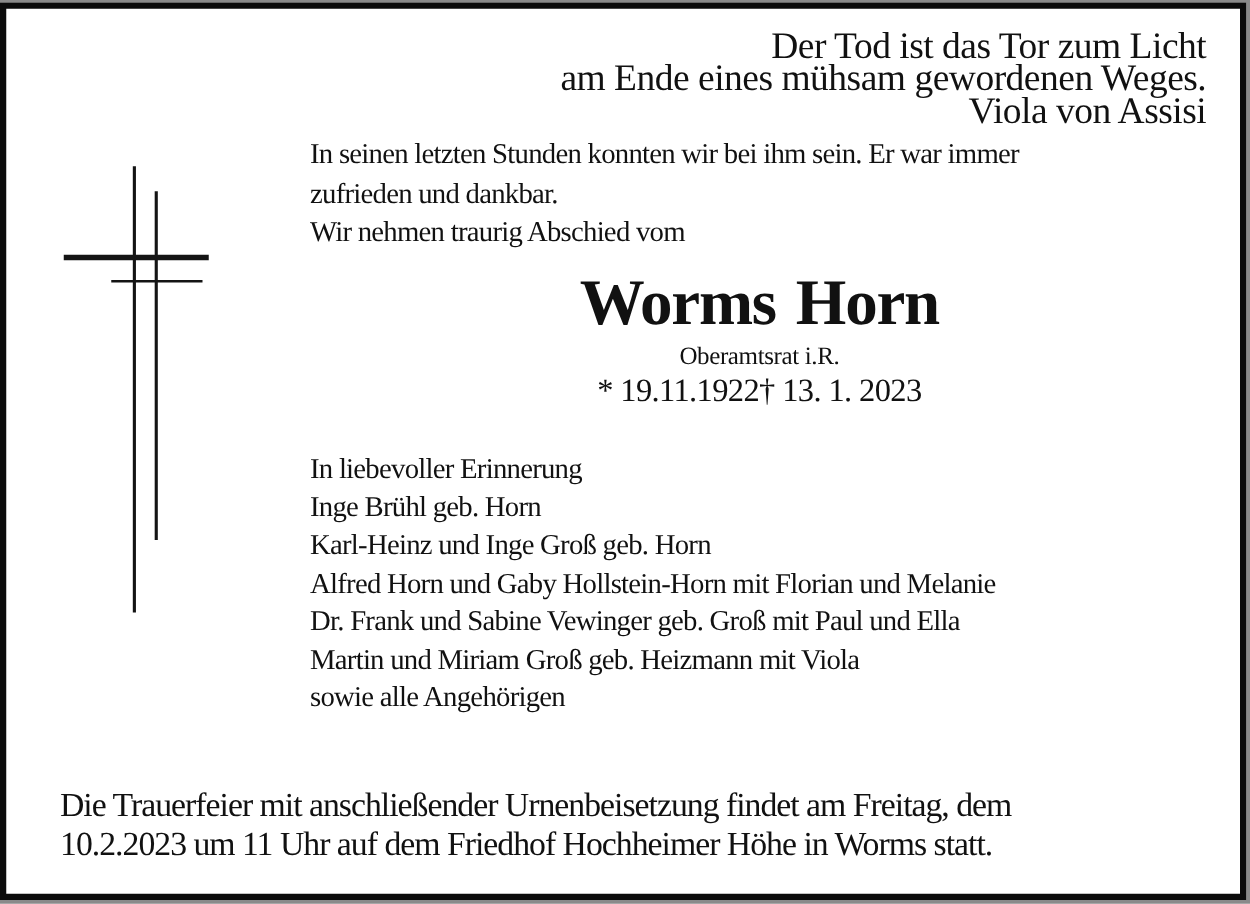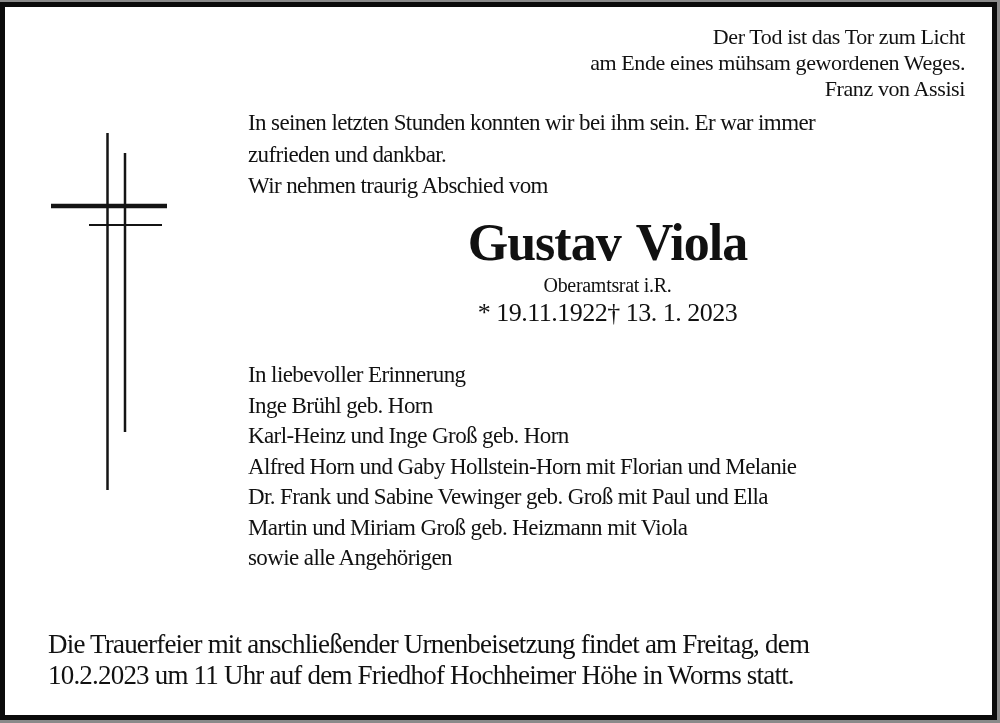--- a/index.html
+++ b/index.html
@@ -29,21 +29,21 @@
   .layer {
     position: absolute;
     inset: 0;
   }
   
   .epigraph {
     position: absolute;
     top: 24px;
     right: 35px;
     text-align: right;
-    font-size: 22px;
+    font-size: 30px;
     line-height: 26px;
     letter-spacing: -0.4px;
     white-space: nowrap;
   }
   
   .cross {
     position: absolute;
     left: 45px;
     top: 125px;
   }
@@ -110,37 +110,37 @@
 </head>
 <body>
 
 <div class="frame"></div>
 
 <div class="layer">
 
   <div class="epigraph">
     <div>Der Tod ist das Tor zum Licht</div>
     <div>am Ende eines mühsam gewordenen Weges.</div>
-    <div>Franz von Assisi</div>
+    <div>Viola von Assisi</div>
   </div>
 
   <svg class="cross" width="135" height="372" viewBox="0 0 135 372" aria-hidden="true">
     <line x1="62.5" y1="8" x2="62.5" y2="365" stroke="#141414" stroke-width="2.5"></line>
     <line x1="80" y1="28" x2="80" y2="307" stroke="#141414" stroke-width="2.5"></line>
     <line x1="6" y1="81" x2="122" y2="81" stroke="#141414" stroke-width="4.5"></line>
     <line x1="44" y1="100" x2="117" y2="100" stroke="#141414" stroke-width="2"></line>
   </svg>
 
   <div class="intro">
     <div>In seinen letzten Stunden konnten wir bei ihm sein. Er war immer</div>
     <div>zufrieden und dankbar.</div>
     <div>Wir nehmen traurig Abschied vom</div>
   </div>
 
-  <div class="center-col name">Gustav Viola</div>
+  <div class="center-col name">Worms Horn</div>
   <div class="center-col title-line">Oberamtsrat i.R.</div>
   <div class="center-col dates">
     <span class="birth">* 19.11.1922</span><span>† 13. 1. 2023</span>
   </div>
 
   <div class="mourners">
     <div>In liebevoller Erinnerung</div>
     <div>Inge Brühl geb. Horn</div>
     <div>Karl-Heinz und Inge Groß geb. Horn</div>
     <div>Alfred Horn und Gaby Hollstein-Horn mit Florian und Melanie</div>

